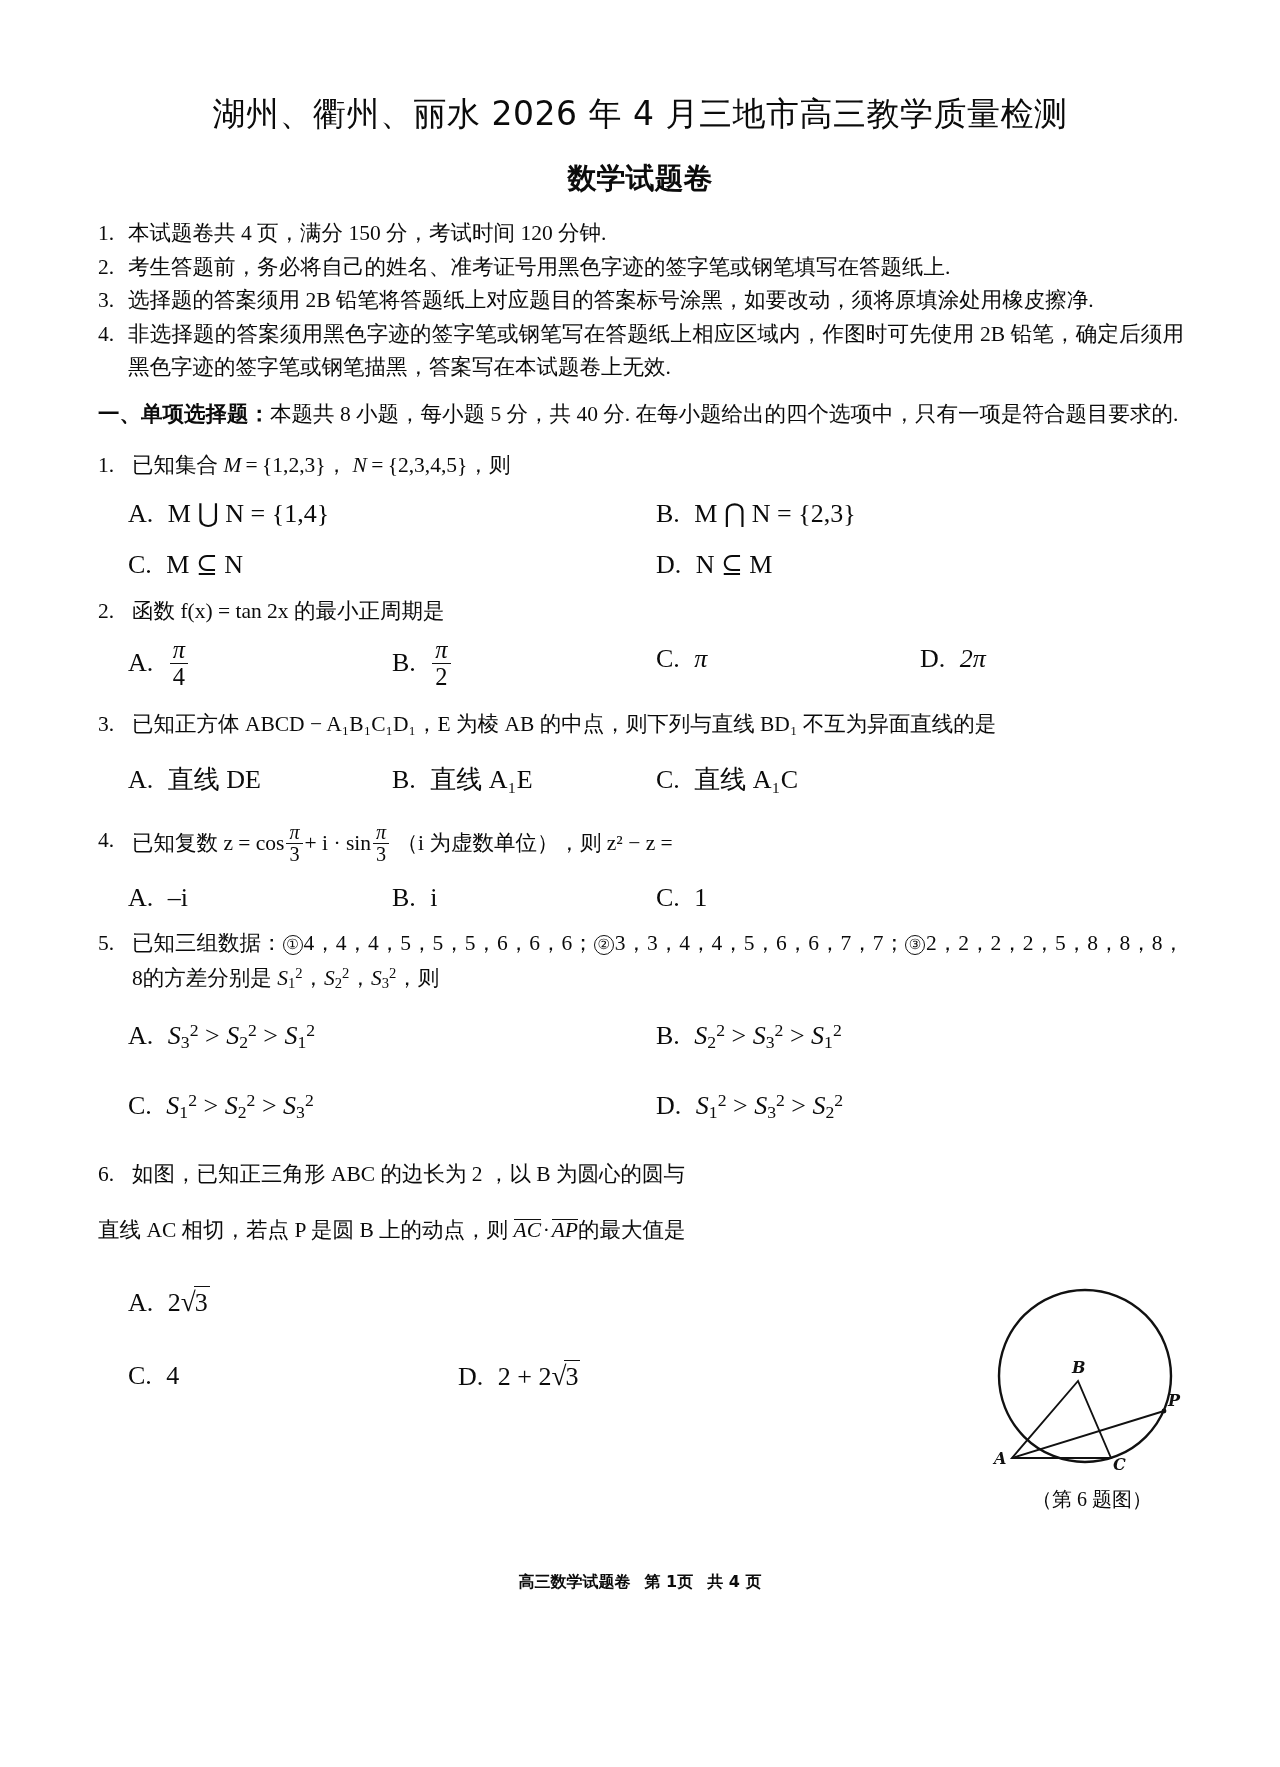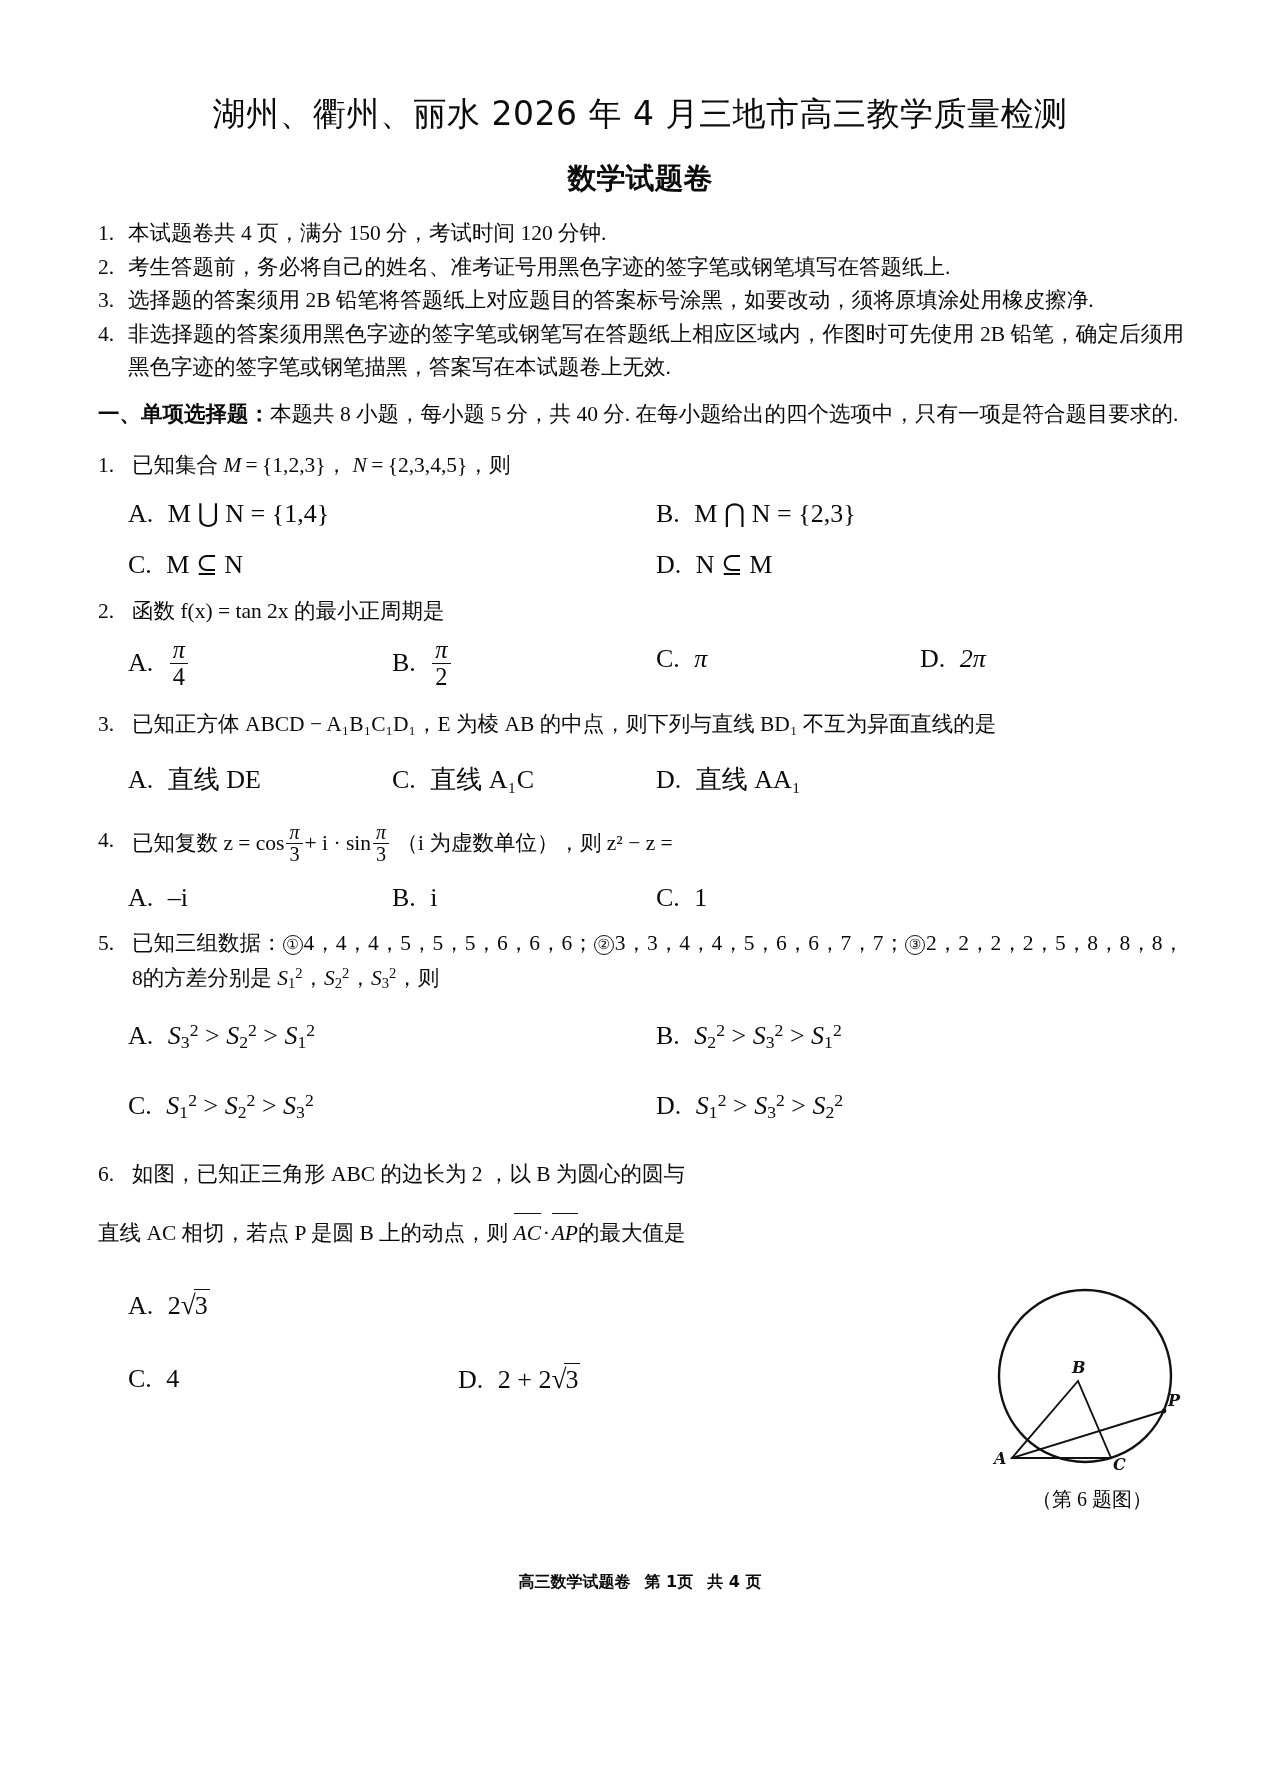--- a/index.html
+++ b/index.html
@@ -96,21 +96,21 @@
     font-size:.94em;
     margin:0 2px;
     position:relative;
     top:-.05em;
   }
   .frac .n{display:block;padding:0 3px;}
   .frac .d{display:block;border-top:1.4px solid #111;padding:0 3px;}
   .vec{
     display:inline-block;
     border-top:1.5px solid #111;
-    padding-top:9px;
+    padding-top:0;
     line-height:1;
   }
   .sqrt{
     display:inline-block;
     white-space:nowrap;
   }
   .sqrt .rad{font-size:1.05em;}
   .sqrt .under{
     border-top:1.4px solid #111;
     padding:1px 2px 0 1px;
@@ -254,26 +254,26 @@
       <div class="qline">
         <span class="qnum">3.</span>
         <span class="qbody">已知正方体 ABCD − A₁B₁C₁D₁，E 为棱 AB 的中点，则下列与直线 BD₁ 不互为异面直线的是</span>
       </div>
       <div class="opts four pad" style="margin-top:18px">
         <div class="opt">
           <span class="lab">A.</span>
           <span>直线 DE</span>
         </div>
         <div class="opt">
+          <span class="lab">B.</span>
+          <span>直线 A₁E</span>
+        </div>
+        <div class="opt">
           <span class="lab">C.</span>
           <span>直线 A₁C</span>
-        </div>
-        <div class="opt">
-          <span class="lab">D.</span>
-          <span>直线 AA₁</span>
         </div>
       </div>
     </div>
 
     <div class="q" style="margin-top:22px">
       <div class="qline">
         <span class="qnum">4.</span>
         <span class="qbody">
           <span>已知复数 z = cos</span><span class="frac"><span class="n mathit">π</span><span class="d">3</span></span><span>+ i · sin</span><span class="frac"><span class="n mathit">π</span><span class="d">3</span></span>
           <span>（i 为虚数单位），则 z² − z =</span>

